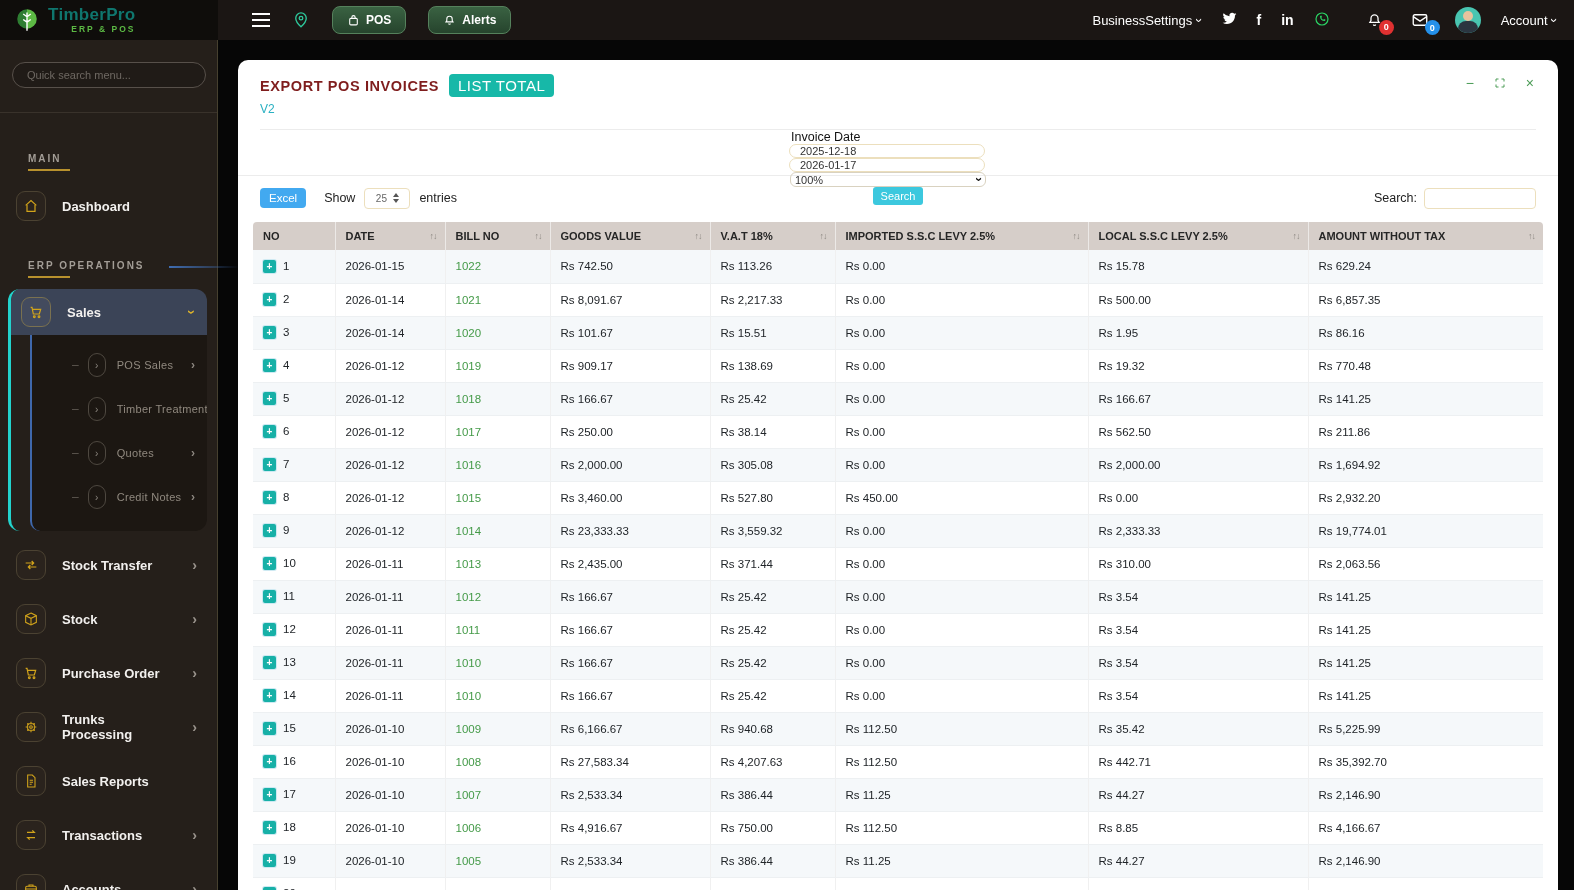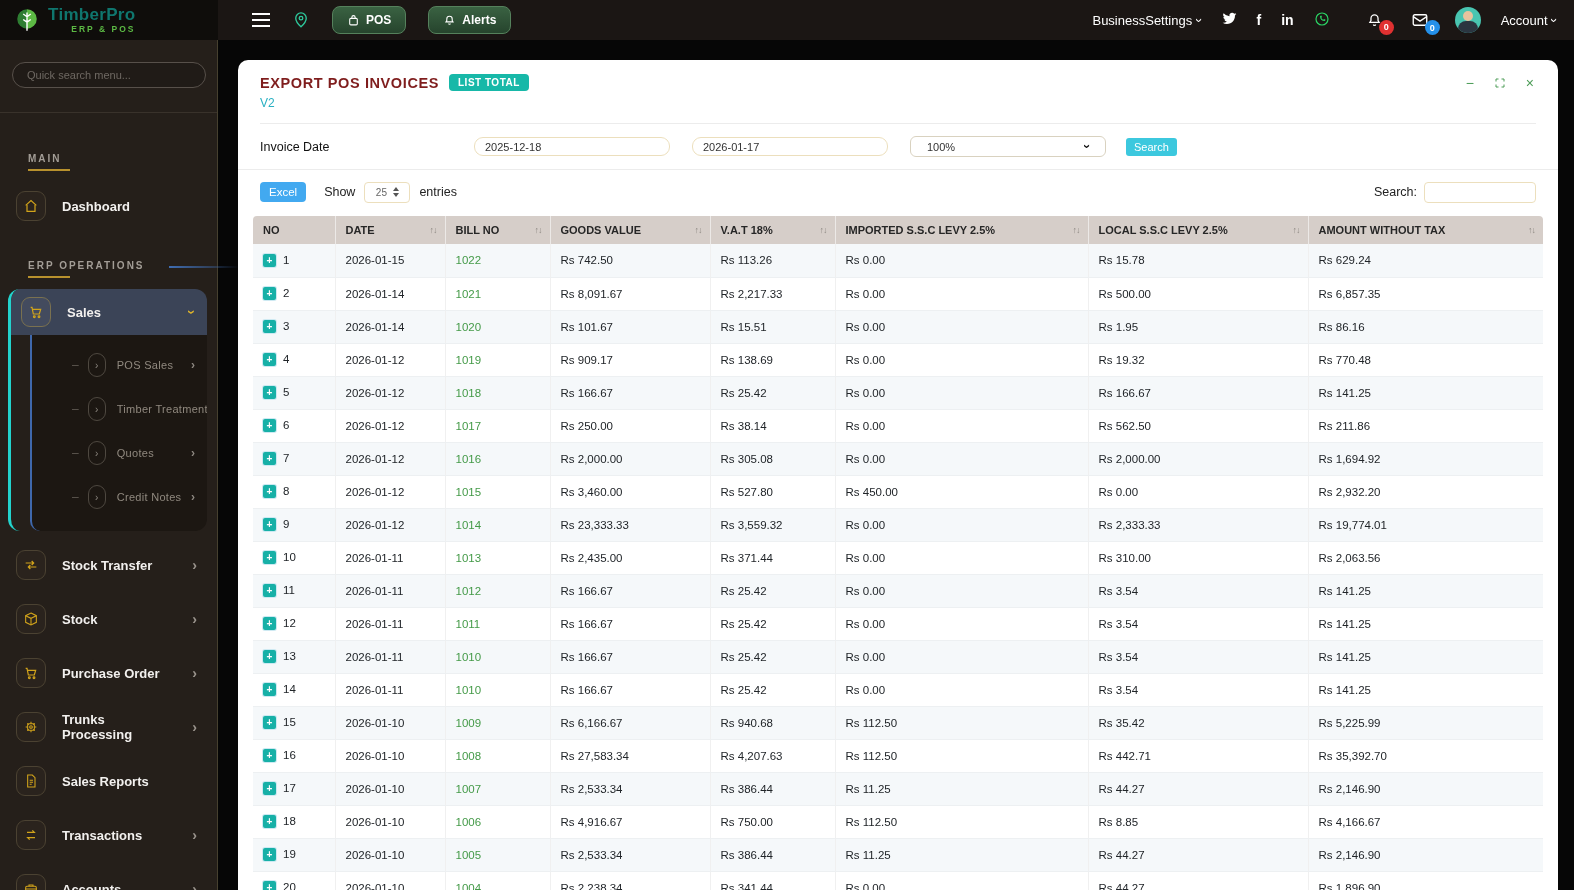--- a/index.html
+++ b/index.html
@@ -64,31 +64,31 @@
     font-size:10px; display:flex; align-items:center; justify-content:center; flex:none; }
   .sub-label { margin-left:11px; font-size:11px; color:#90897f; letter-spacing:.3px; white-space:nowrap; }
   .sub-chev { margin-left:auto; margin-right:12px; color:#8d8780; font-size:12px; font-weight:bold; }
 
   
   .main { position:fixed; left:219px; top:40px; right:0; bottom:0; background:#060606; }
   .card { margin:20px 16px 0 19px; background:#fff; border-radius:10px 10px 0 0; height:calc(100% - 20px); overflow:hidden; }
   .card-header { padding:14px 22px 0; position:relative; }
   .title-row { display:flex; align-items:center; gap:10px; }
   .card-title { color:#7f1d1d; font-size:14.5px; font-weight:bold; letter-spacing:.6px; }
-  .list-badge { background:#17b8a8; color:#fff; font-size:10px; font-weight:bold; padding:3px 9px;
+  .list-badge { background:#17b8a8; color:#fff; font-size:15px; font-weight:normal; padding:3px 9px;
     border-radius:4px; letter-spacing:.5px; }
   .version { color:#2ab0c2; font-size:12px; margin-top:5px; display:inline-block; cursor:pointer; }
   .controls { position:absolute; right:24px; top:16px; display:flex; gap:20px; align-items:center; color:#4a9b55; }
   .ctrl { cursor:pointer; font-size:14px; line-height:1; }
   .hr1 { border-bottom:1px solid #ececec; margin-top:12px; }
-  .filter-row { display:flex; align-items:center; height:46px; padding:0 22px; border-bottom:1px solid #ececec; }
+  .filter-row { display:flex; align-items:center; height:46px; padding:0 22px; border-bottom:1px solid #ececec;flex-direction:column; }
   .filter-label { width:214px; font-size:12.5px; color:#111; flex:none; }
   .date-input { width:196px; height:19px; border:1px solid #ecdfbd; border-radius:9px; padding:0 10px;
     font-size:11px; color:#333; margin-right:22px; outline:none; }
-  .percent-select { width:196px; height:21px; border:1px solid #d9d2c0; border-radius:6px; padding:0 16px;
+  .percent-select { width:196px; height:21px; border:1px solid #d9d2c0; border-radius:6px; padding:0 4px;
     font-size:11px; color:#333; margin-right:20px; display:flex; align-items:center; cursor:pointer; }
   .percent-select .chev { margin-left:auto; font-weight:bold; color:#111; }
   .search-btn { background:#3cc8de; color:#fff; font-size:11px; padding:3px 8px; border-radius:3px;
     border:none; cursor:pointer; }
   .toolbar-row { display:flex; align-items:center; height:44px; padding:0 22px; }
   .excel-btn { background:#42a9f0; color:#fff; font-size:11.5px; padding:4px 9px; border-radius:4px;
     border:none; cursor:pointer; margin-right:18px; }
   .tb-label { font-size:12.5px; color:#222; }
   .page-size { margin:0 9px; width:46px; height:21px; border:1px solid #ecdfbd; border-radius:4px;
     display:flex; align-items:center; justify-content:center; gap:6px; font-size:10px; color:#666; cursor:pointer; }

